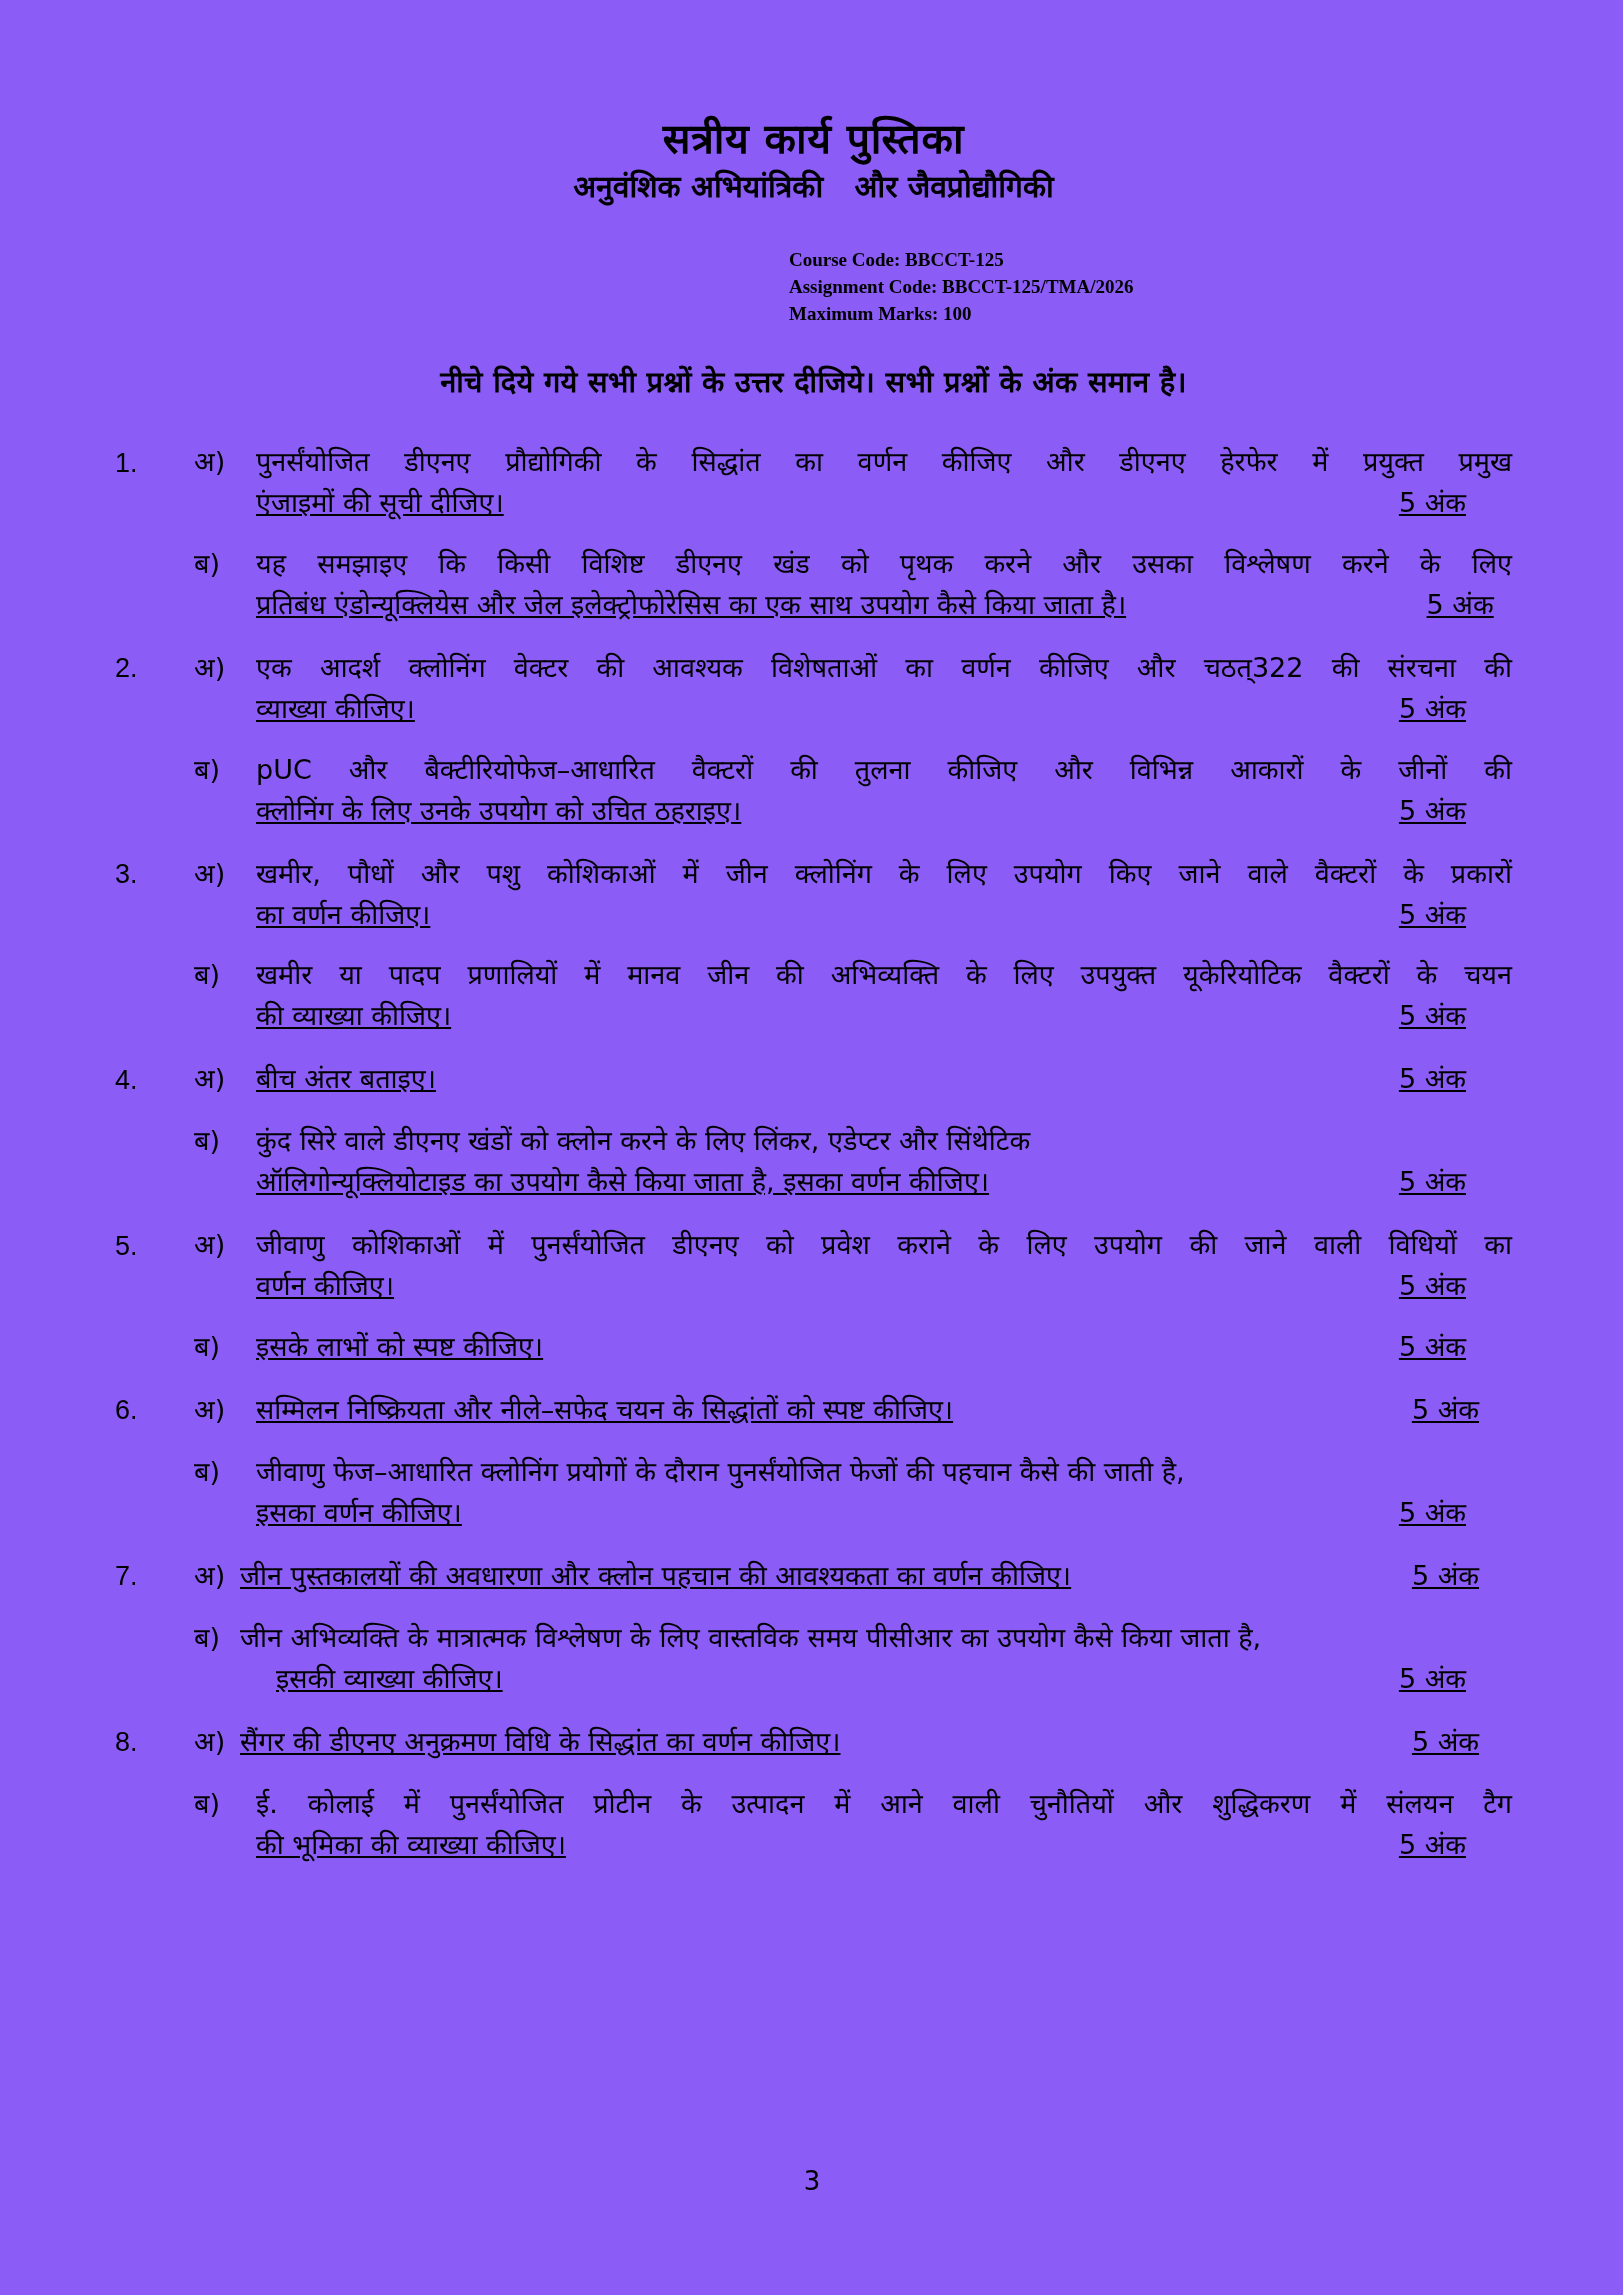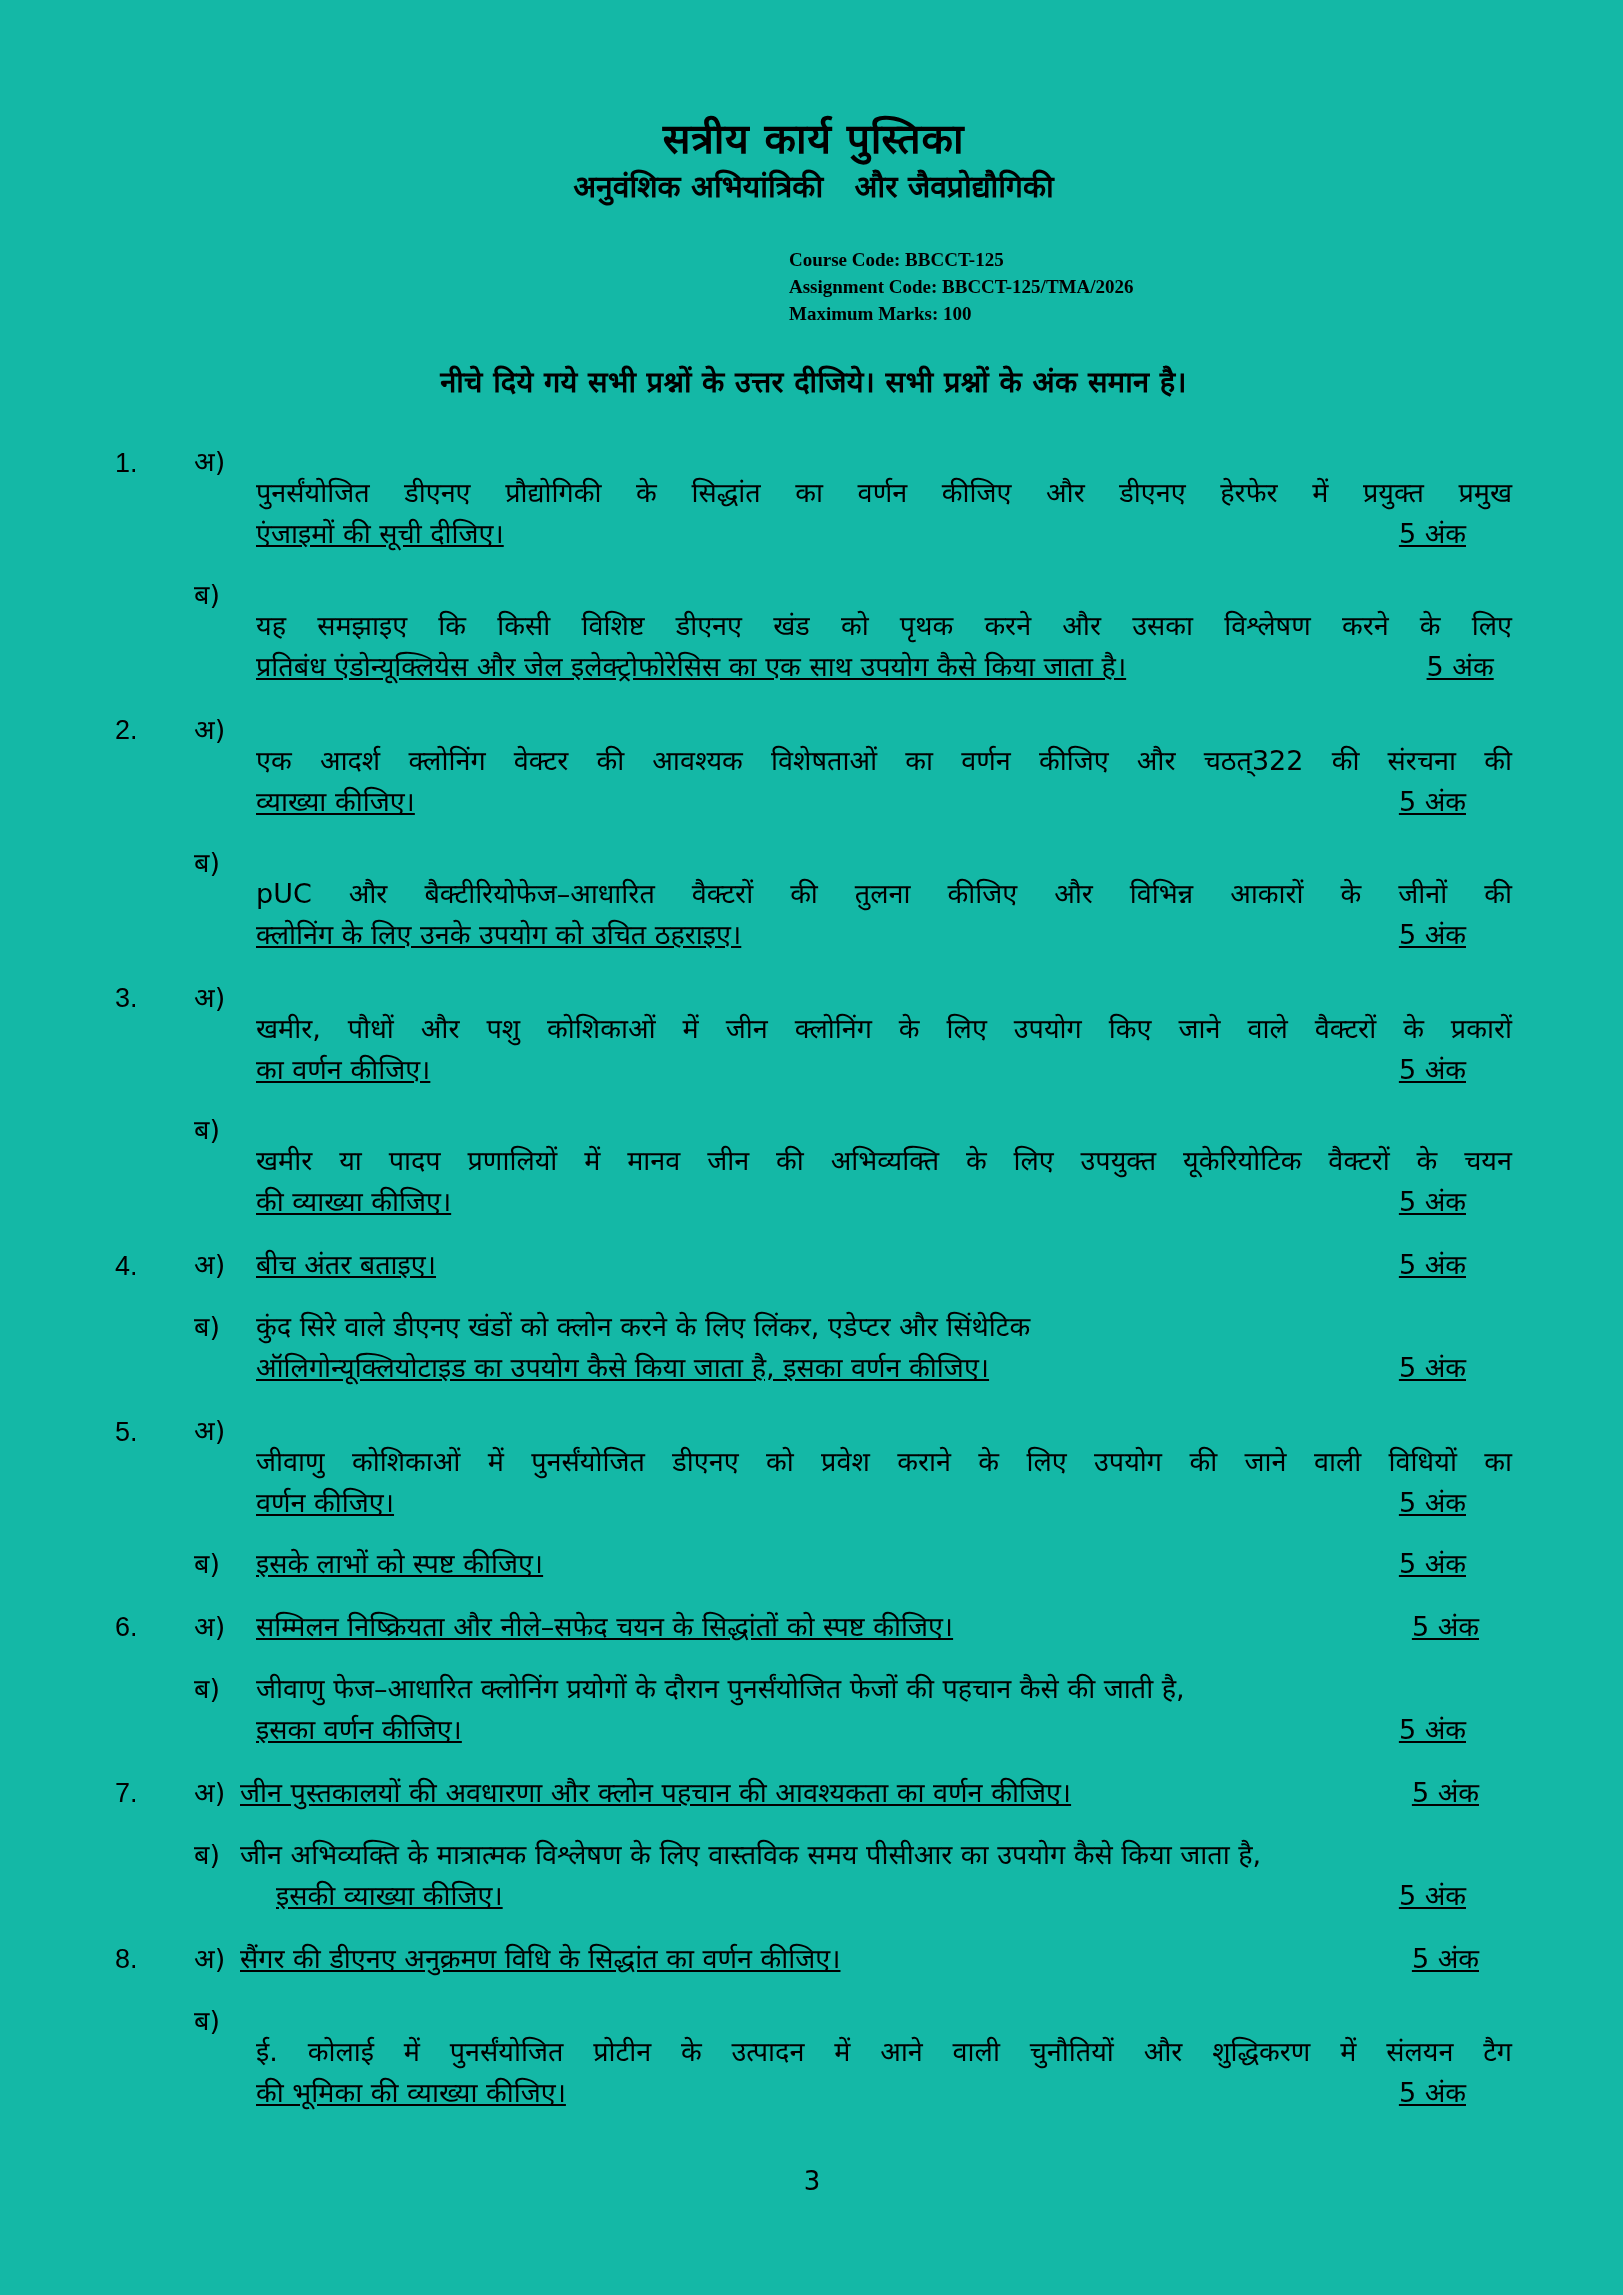--- a/index.html
+++ b/index.html
@@ -9,21 +9,21 @@
     background: #ffffff;
   }
   body {
     font-family: "Liberation Sans", "DejaVu Sans", sans-serif;
     color: #000000;
   }
   .page {
     position: relative;
     width: 1624px;
     height: 2295px;
-    background: #14b8a6;
+    background: #8b5cf6;
     box-sizing: border-box;
     padding: 0;
     overflow: hidden;
   }
   .inner {
     position: absolute;
     left: 115px;
     top: 0;
     width: 1397px;
   }
@@ -108,21 +108,20 @@
     justify-content: space-between;
     align-items: baseline;
   }
   .qline .txt {
     display: inline-block;
   }
   .qline.justify .txt {
     text-align: justify;
     text-align-last: justify;
     width: 100%;
-    margin-top: 31px;
   }
   .line-wrap {
     position: relative;
     display: flex;
     justify-content: space-between;
     align-items: baseline;
     text-decoration: underline;
   }
 
   .footer {

